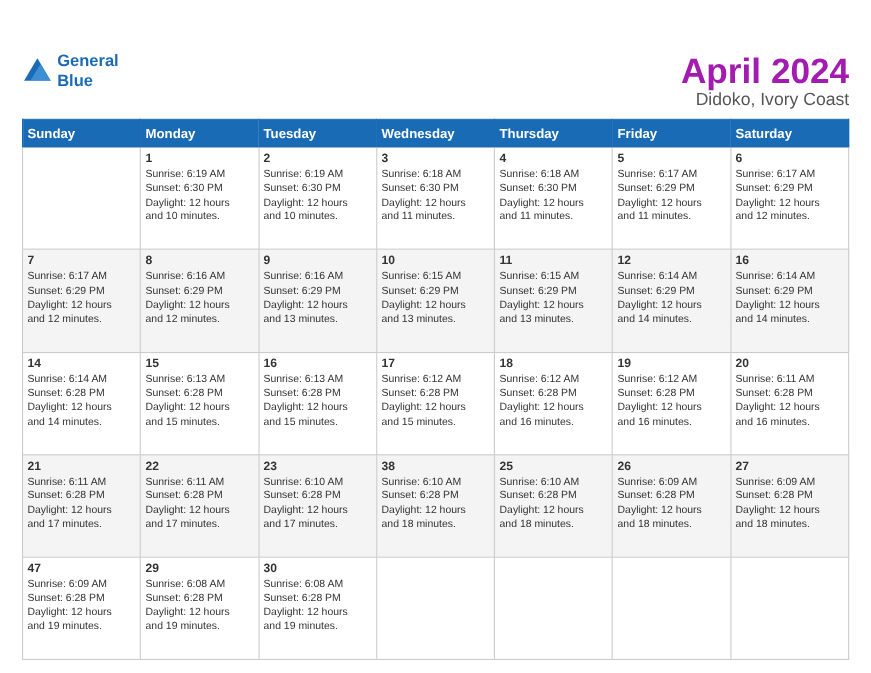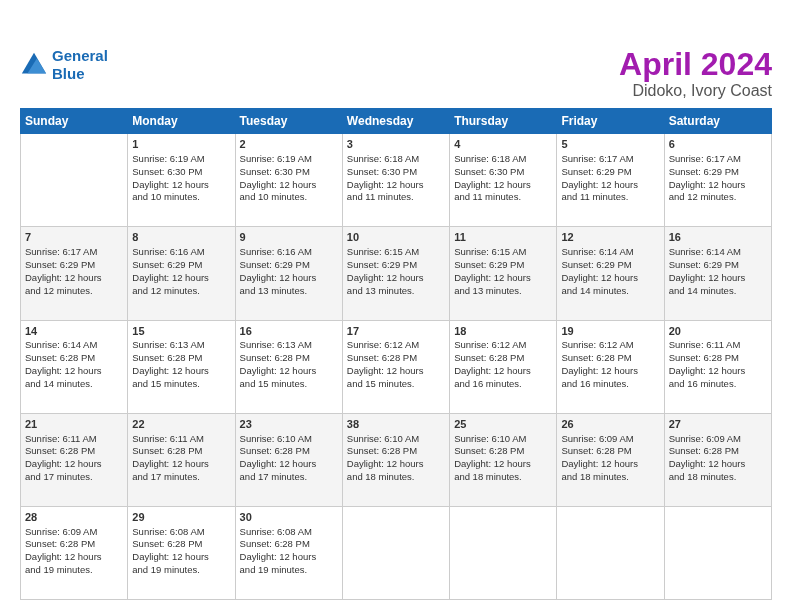--- a/index.html
+++ b/index.html
@@ -326,21 +326,21 @@
           <td>
             <span class="day-num">27</span>
             <span style="display: block;">Sunrise: 6:09 AM</span>
             <span style="display: block;">Sunset: 6:28 PM</span>
             <span style="display: block;">Daylight: 12 hours</span>
             <span style="display: block;">and 18 minutes.</span>
           </td>
         </tr>
         <tr>
           <td>
-            <span class="day-num">28</span>
+            <span class="day-num">47</span>
             <span style="display: block;">Sunrise: 6:09 AM</span>
             <span style="display: block;">Sunset: 6:28 PM</span>
             <span style="display: block;">Daylight: 12 hours</span>
             <span style="display: block;">and 19 minutes.</span>
           </td>
           <td>
             <span class="day-num">29</span>
             <span style="display: block;">Sunrise: 6:08 AM</span>
             <span style="display: block;">Sunset: 6:28 PM</span>
             <span style="display: block;">Daylight: 12 hours</span>

